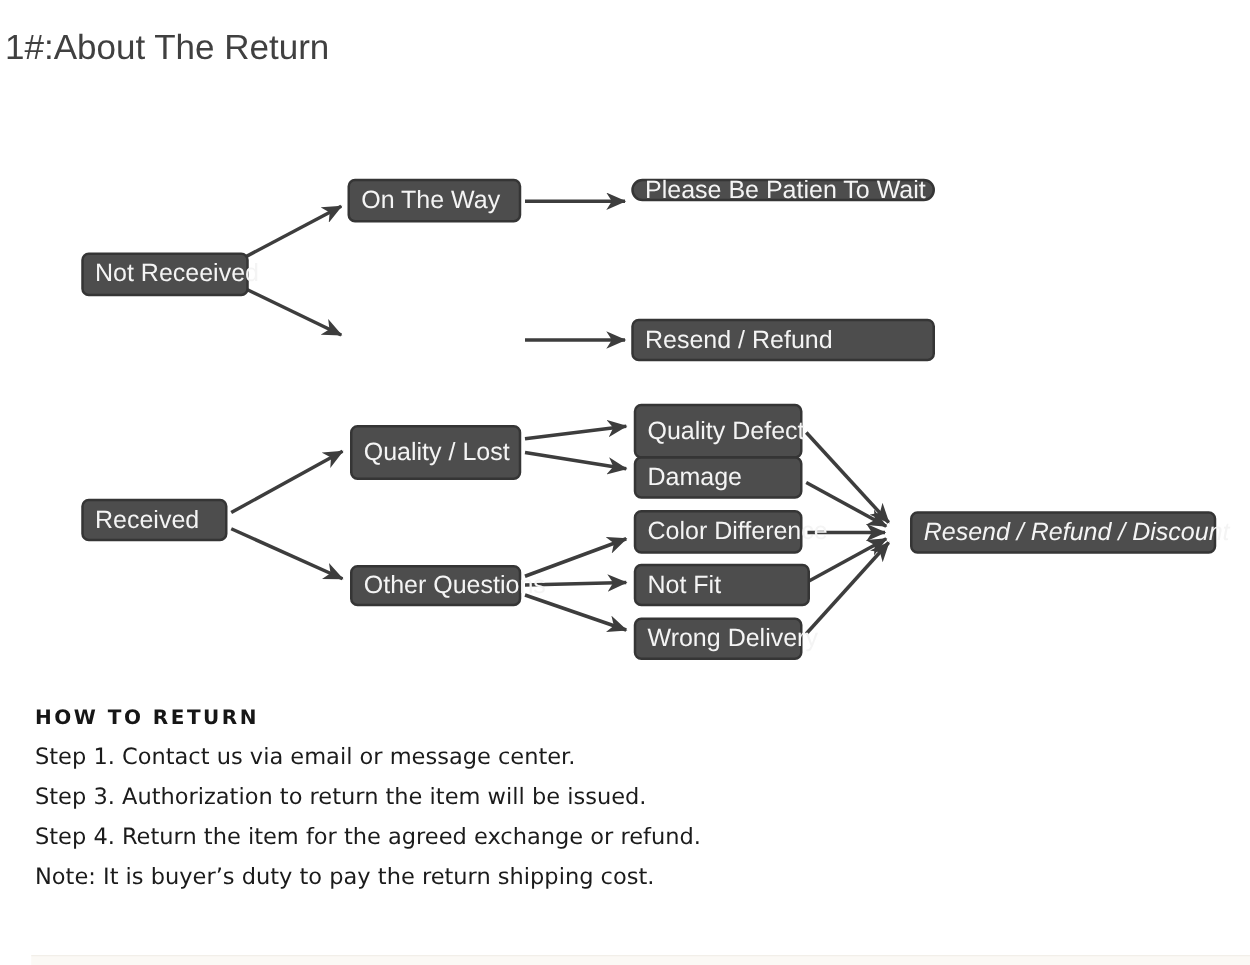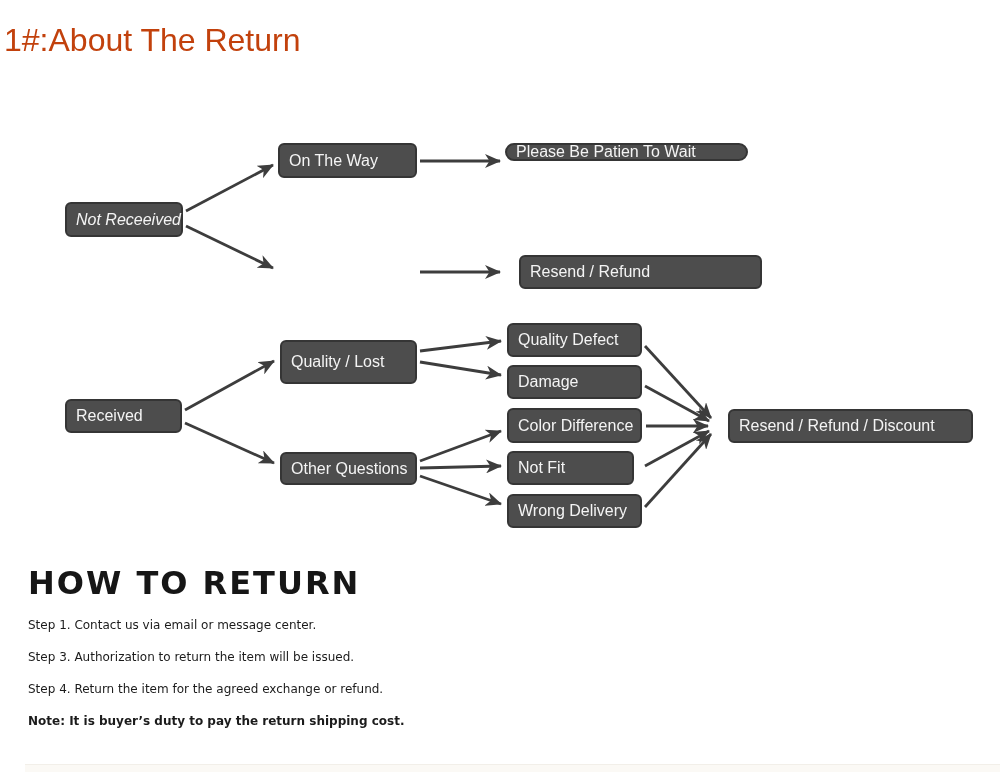--- a/index.html
+++ b/index.html
@@ -9,81 +9,81 @@
     width: 1000px;
     height: 772px;
     background: #ffffff;
     overflow: hidden;
     font-family: "Liberation Sans", sans-serif;
   }
   .title {
     position: absolute;
     left: 4px;
     top: 22px;
-    font-size: 32px;
+    font-size: 28px;
     font-weight: 400;
-    color: #c2410c;
+    color: #404040;
     white-space: nowrap;
     font-family: "Liberation Sans", sans-serif;
   }
   svg.arrows {
     position: absolute;
     left: 0;
     top: 0;
   }
   .node {
     position: absolute;
     display: flex;
     align-items: center;
     background: #4d4d4d;
     border: 2px solid #353535;
     border-radius: 6px;
     color: #f4f4f4;
     font-family: "Liberation Sans", sans-serif;
-    font-size: 16px;
+    font-size: 20px;
     padding-left: 9px;
     white-space: nowrap;
   }
   
-  .n-not-received   { left: 65px;  top: 202px; width: 118px; height: 35px; font-style: italic; }
+  .n-not-received   { left: 65px;  top: 202px; width: 134px; height: 35px; }
   .n-on-the-way     { left: 278px; top: 143px; width: 139px; height: 35px; }
   .n-please-wait    { left: 505px; top: 143px; width: 243px; height: 18px; border-radius: 12px; }
   .n-returned-lost  { left: 278px; top: 255px; width: 139px; height: 34px; }
-  .n-resend-refund  { left: 519px; top: 255px; width: 243px; height: 34px; }
+  .n-resend-refund  { left: 505px; top: 255px; width: 243px; height: 34px; }
   .n-quality-lost   { left: 280px; top: 340px; width: 137px; height: 44px; }
   .n-received       { left: 65px;  top: 399px; width: 117px; height: 34px; }
   .n-other-questions{ left: 280px; top: 452px; width: 137px; height: 33px; }
-  .n-quality-defect { left: 507px; top: 323px; width: 135px; height: 34px; }
+  .n-quality-defect { left: 507px; top: 323px; width: 135px; height: 44px; }
   .n-damage         { left: 507px; top: 365px; width: 135px; height: 34px; }
   .n-color-diff     { left: 507px; top: 408px; width: 135px; height: 35px; }
-  .n-not-fit        { left: 507px; top: 451px; width: 127px; height: 34px; }
+  .n-not-fit        { left: 507px; top: 451px; width: 141px; height: 34px; }
   .n-wrong-delivery { left: 507px; top: 494px; width: 135px; height: 34px; }
-  .n-final          { left: 728px; top: 409px; width: 245px; height: 34px; }
+  .n-final          { left: 728px; top: 409px; width: 245px; height: 34px; font-style: italic; }
 
   .howto {
     position: absolute;
     left: 28px;
     top: 564px;
     color: #1b1b1b;
     font-family: "DejaVu Sans", sans-serif;
   }
   .howto h2 {
-    font-size: 32px;
+    font-size: 16px;
     font-weight: bold;
     letter-spacing: 2px;
     color: #161616;
     margin-bottom: 7px;
     white-space: nowrap;
   }
   .howto p {
-    font-size: 12px;
+    font-size: 18px;
     line-height: 32px;
     white-space: nowrap;
   }
-  .howto p.note { font-weight: bold; text-align: right; }
+  .howto p.note { font-weight: normal; }
 
   .cutoff-bar {
     position: absolute;
     left: 25px;
     right: 0;
     top: 764px;
     height: 8px;
     background: #fbf9f5;
     border-top: 1px solid #f2efe9;
   }

